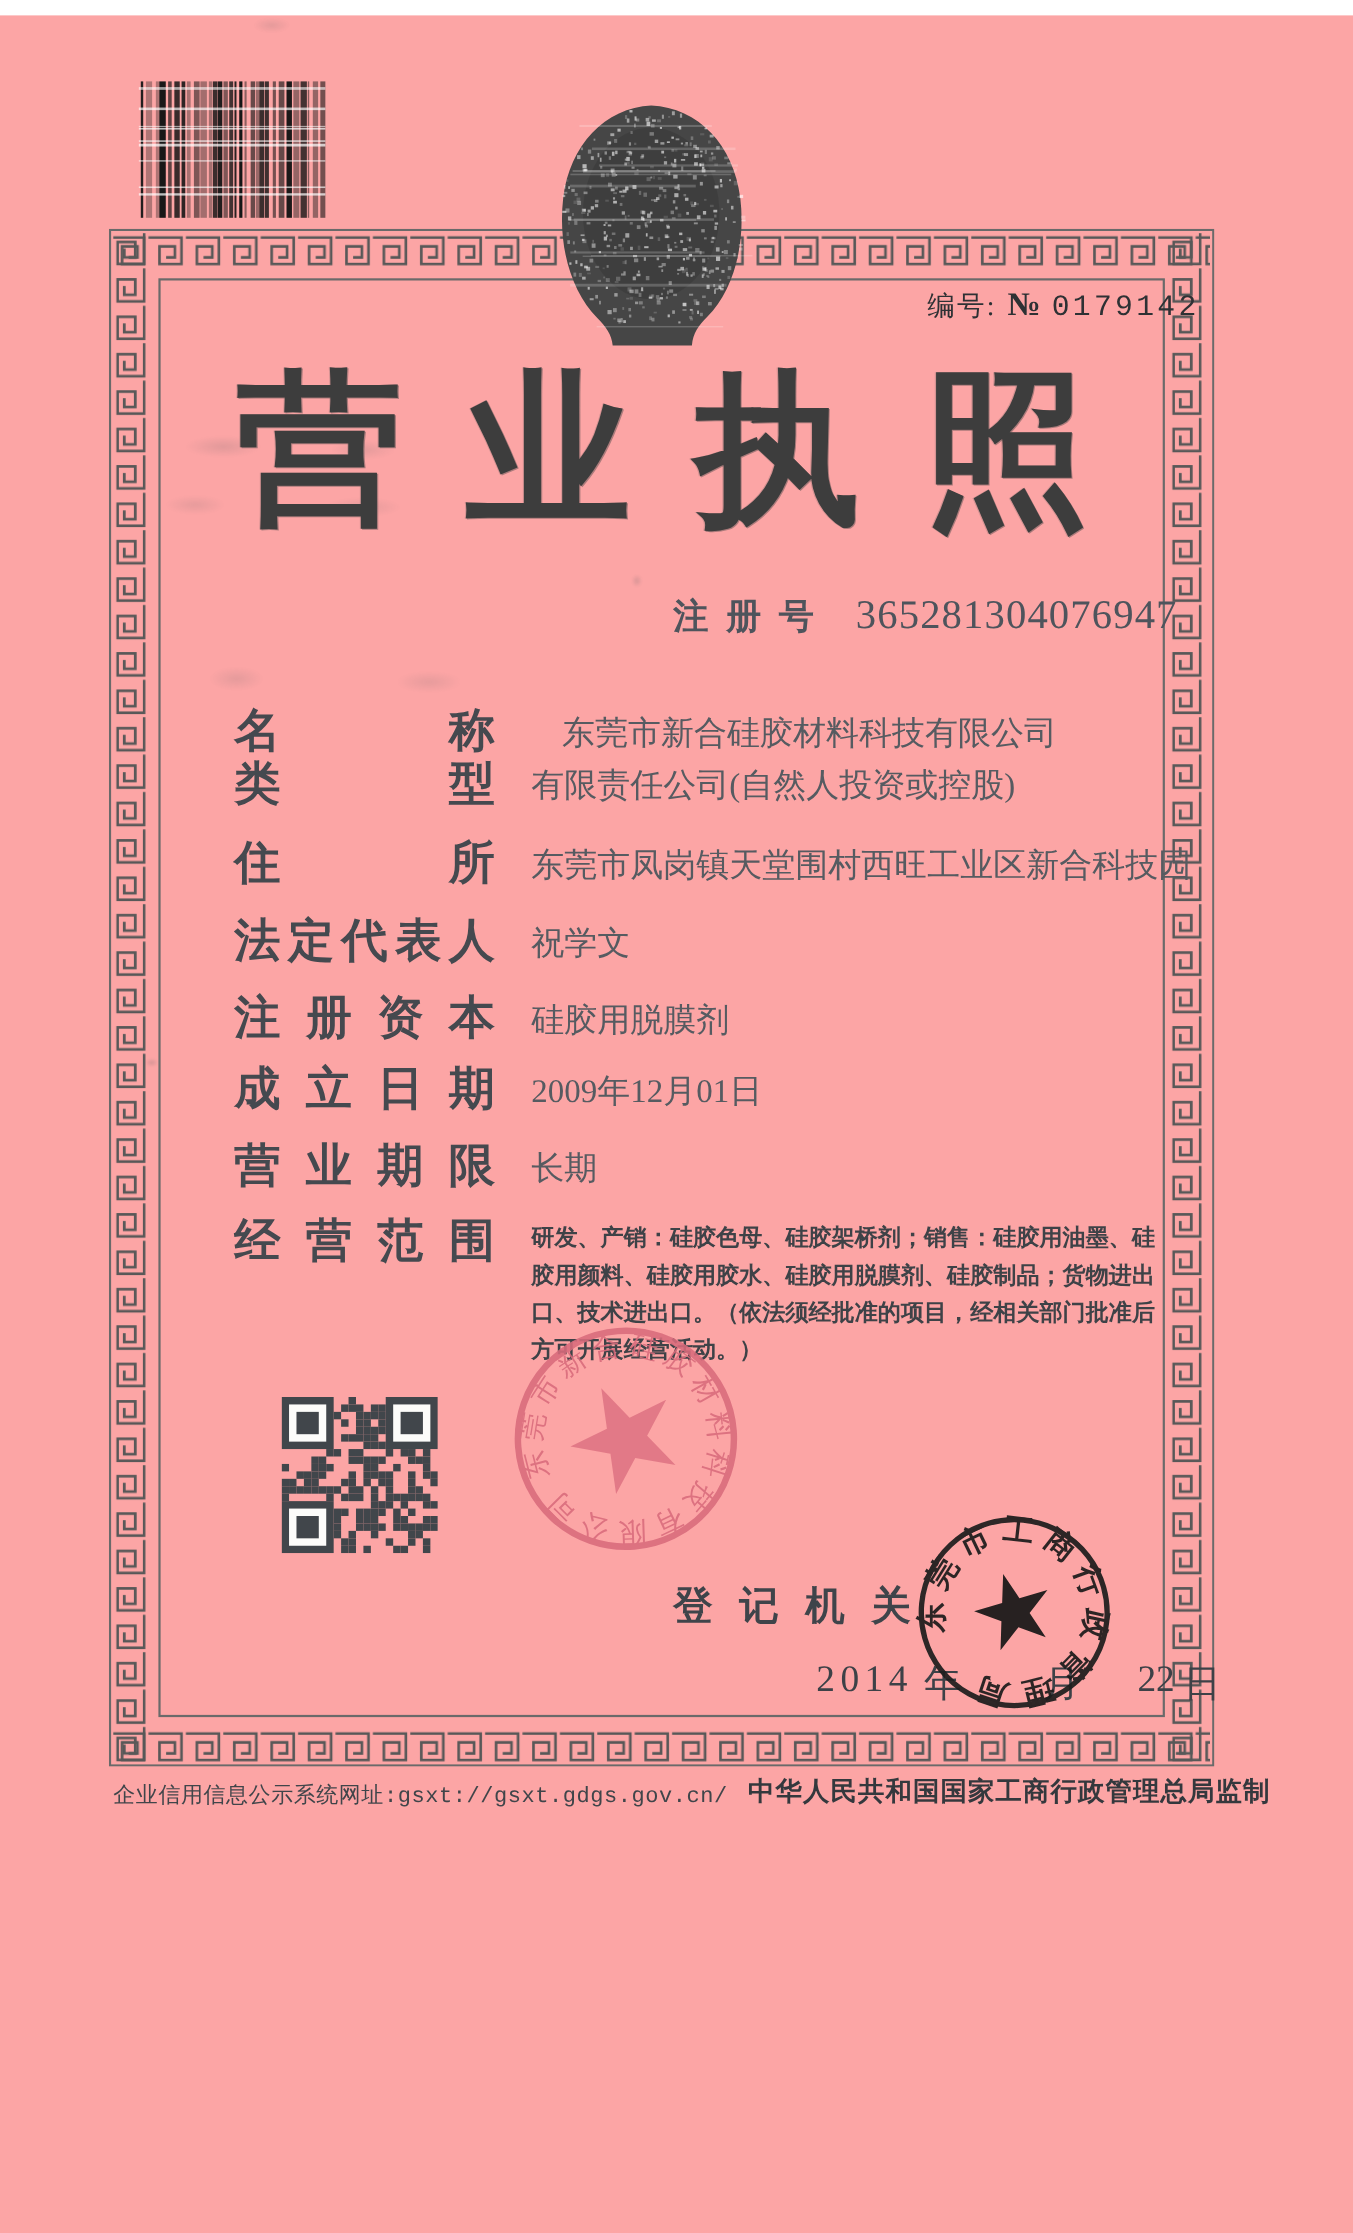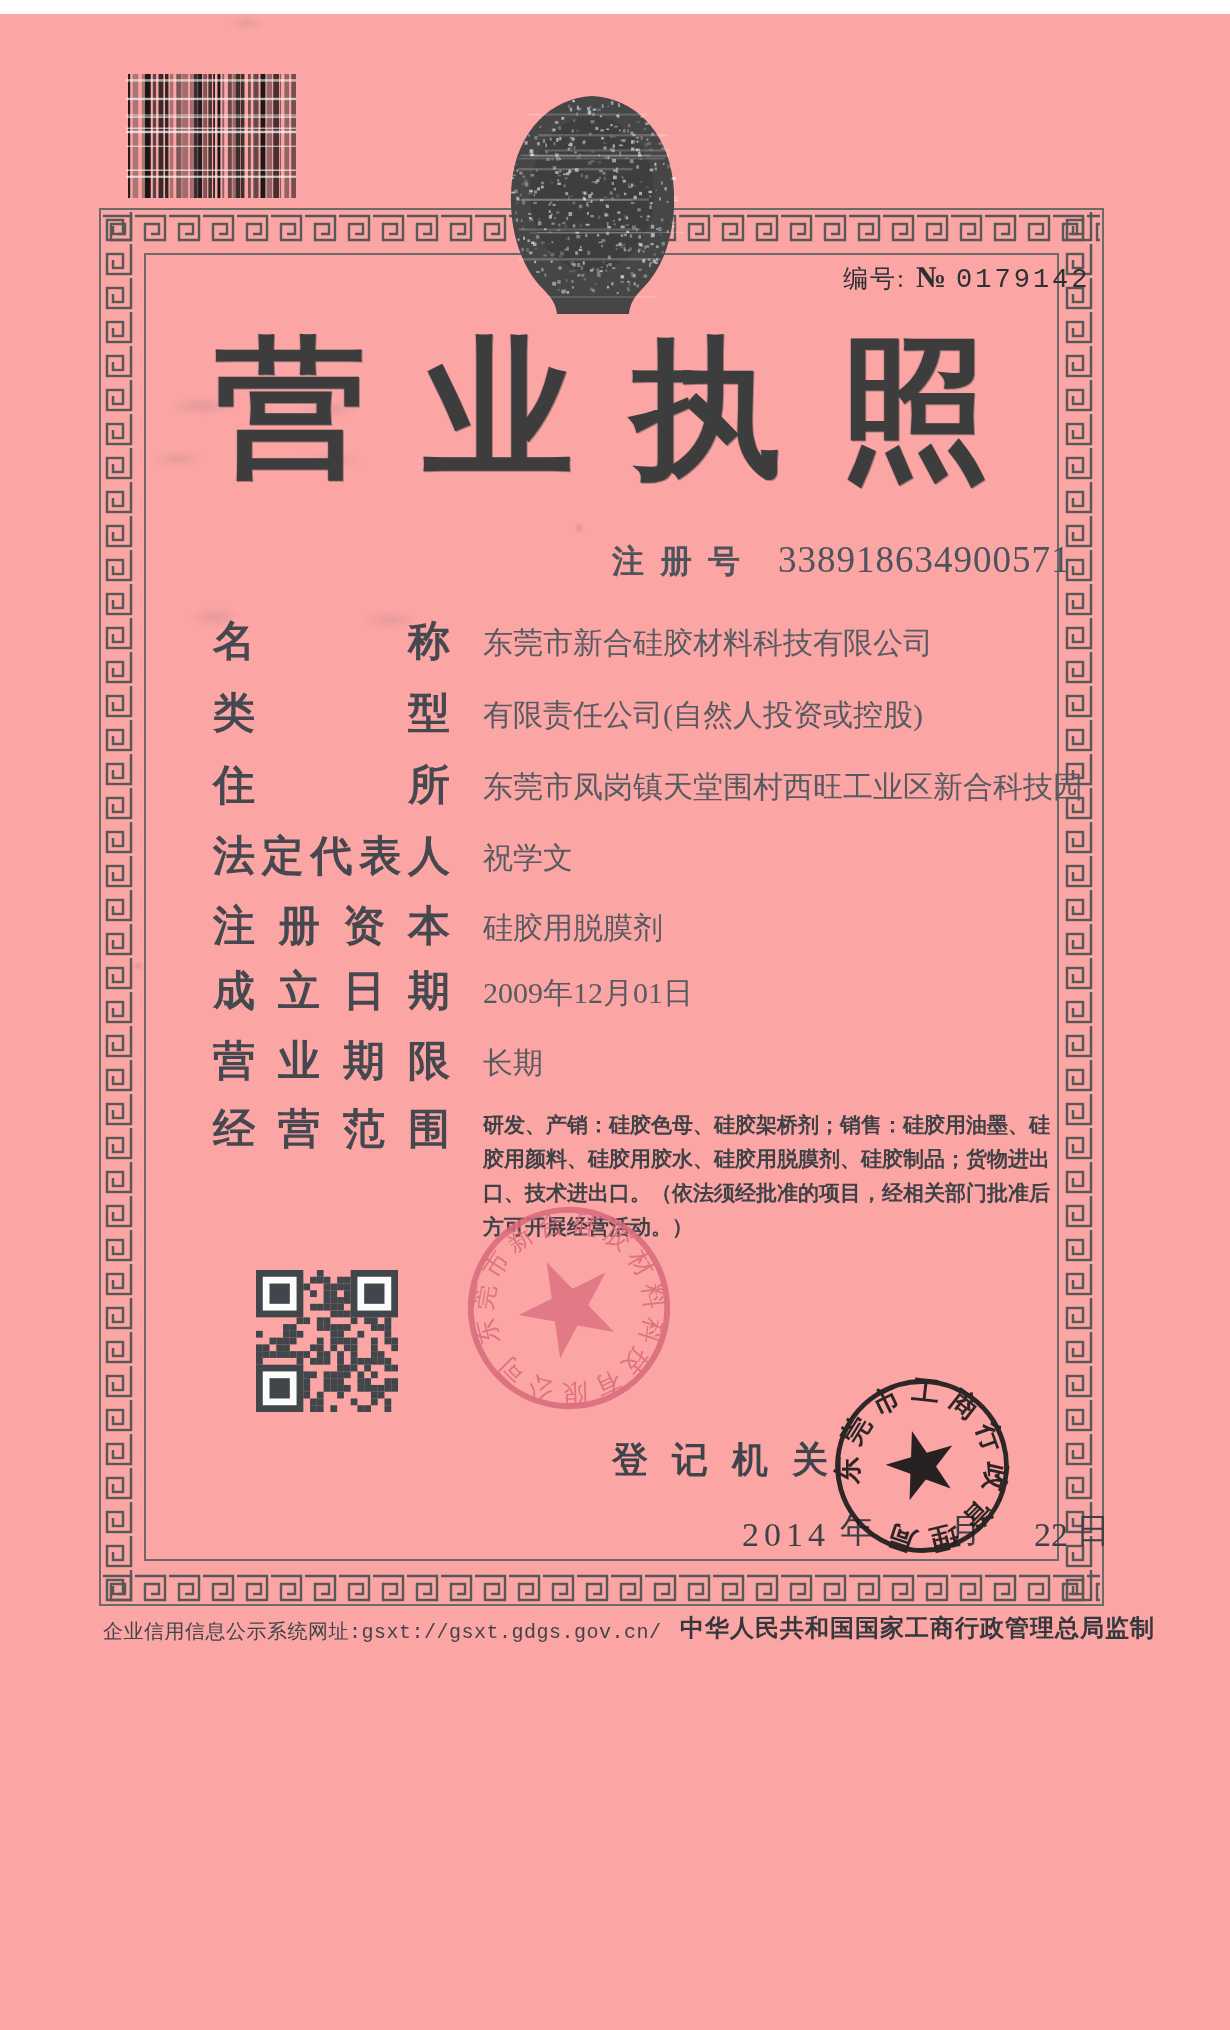--- a/index.html
+++ b/index.html
@@ -30,29 +30,29 @@
   .regno{left:612px;top:524px;z-index:4;display:flex;align-items:baseline;color:#4e545c;}
   .regno-label{font-size:32px;letter-spacing:16px;font-weight:600;}
   .regno-value{font-size:37px;letter-spacing:1px;margin-left:22px;}
   
   .field-row{position:absolute;left:213px;display:flex;align-items:flex-start;z-index:4;}
   .field-label{
     width:237px;flex:0 0 237px;font-size:42px;font-weight:600;color:#45494f;
     text-align:justify;text-align-last:justify;text-justify:inter-character;line-height:1.1;
   }
   .field-value{margin-left:33px;font-size:30px;color:#565b61;line-height:1.25;padding-top:6px;}
-  .row-name  {top:604px;} .row-type  {top:676px;} .row-addr  {top:748px;}
+  .row-name  {top:628px;gap:28px;} .row-type  {top:676px;} .row-addr  {top:748px;}
   .row-legal {top:819px;} .row-cap   {top:889px;} .row-est   {top:954px;}
   .row-term  {top:1024px;font-family:Liberation Serif, serif;} .row-scope{top:1092px;}
   .row-scope .field-value{font-size:21px;font-weight:600;color:#3e4247;width:567px;line-height:34px;padding-top:2px;}
   
   .qr{left:256px;top:1256px;width:142px;height:142px;z-index:3;}
   .company-seal{left:461px;top:1186px;width:216px;height:216px;z-index:5;opacity:.88;}
   .registrar{left:612px;top:1422px;z-index:4;font-size:36px;font-weight:600;letter-spacing:24px;color:#3f444a;white-space:nowrap;}
-  .date-line{left:742px;top:1494px;z-index:4;font-size:34px;color:#3d4147;display:flex;align-items:flex-end;white-space:nowrap;}
+  .date-line{left:742px;top:1494px;z-index:4;font-size:34px;color:#3d4147;display:flex;align-items:flex-start;white-space:nowrap;}
   .date-line .y{letter-spacing:5px;} .date-line .u1{margin-left:10px;}
   .date-line .u2{margin-left:74px;} .date-line .d{margin-left:52px;} .date-line .u3{margin-left:8px;}
   .authority-seal{left:826px;top:1356px;width:192px;height:192px;z-index:6;opacity:.92;}
   
   .footer-left{left:103px;top:1604px;z-index:4;font-size:20px;color:#40454a;letter-spacing:.5px;
     font-family:"Liberation Mono","DejaVu Sans Mono",monospace;}
   .footer-right{left:680px;top:1598px;z-index:4;font-size:24px;font-weight:600;color:#34383d;letter-spacing:1px;}
   
   .smudge{position:absolute;z-index:2;filter:blur(1px);
     background:radial-gradient(ellipse at center, rgba(85,90,96,.45), rgba(85,90,96,0) 70%);}
@@ -577,21 +577,21 @@
     <span class="serial-symbol">№</span>
     <span class="serial-number">0179142</span>
   </div>
 
   <div class="abs title-wrap">
     <span class="title-text">营业执照</span>
   </div>
 
   <div class="abs regno">
     <span class="regno-label">注册号</span>
-    <span class="regno-value">338918634900571</span>
+    <span class="regno-value">365281304076947</span>
   </div>
 
   <div class="field-row row-name">
     <div class="field-label">名称</div>
     <div class="field-value">东莞市新合硅胶材料科技有限公司</div>
   </div>
   <div class="field-row row-type">
     <div class="field-label">类型</div>
     <div class="field-value">有限责任公司(自然人投资或控股)</div>
   </div>

